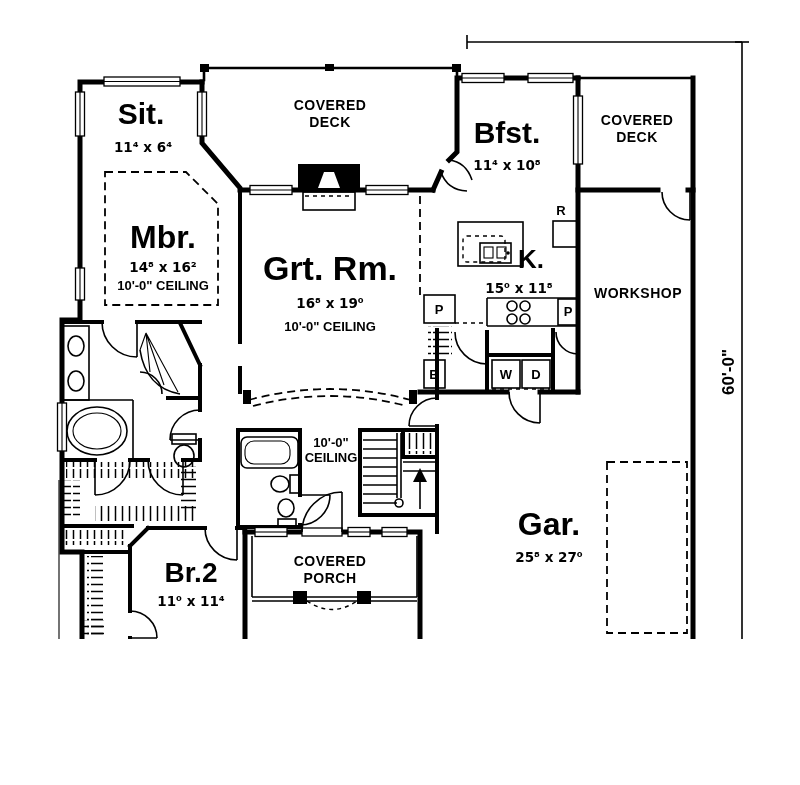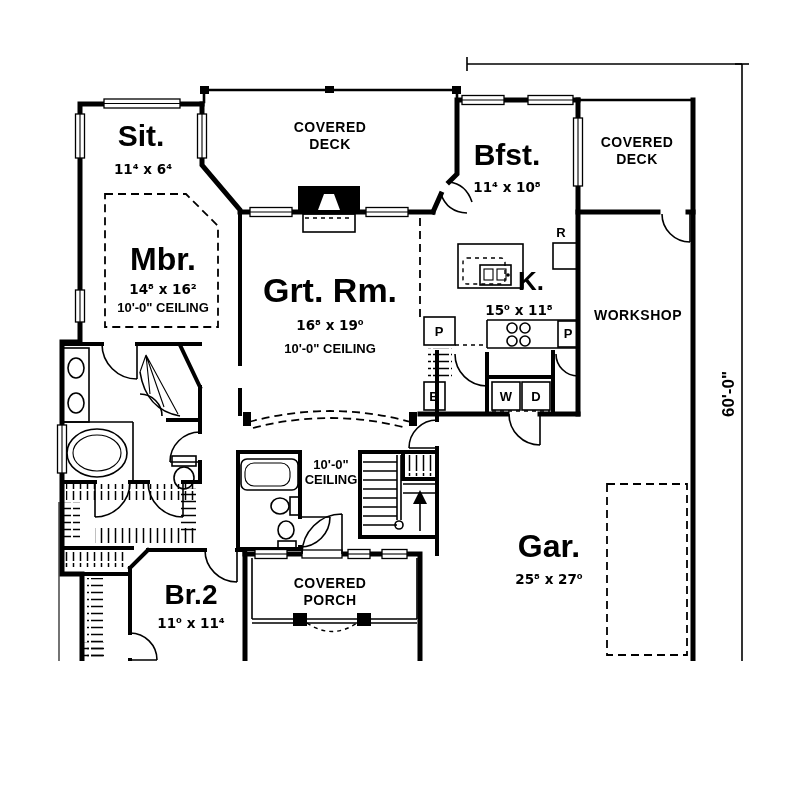--- a/index.html
+++ b/index.html
@@ -1,17 +1,17 @@
 <!DOCTYPE html>
 <html><head>
 <meta charset="utf-8">
 <style>
   html,body{margin:0;padding:0;background:#fff;}
   #stage{position:relative;width:800px;height:639px;background:#737373;overflow:hidden;
-         font-family:"Liberation Sans",sans-serif;margin-top:22px;}
+         font-family:"Liberation Sans",sans-serif;}
   svg{position:absolute;left:0;top:0;}
   .w5{stroke:#000;stroke-width:5;fill:none;stroke-linecap:square;}
   .w4{stroke:#000;stroke-width:4;fill:none;stroke-linecap:square;}
   .w3{stroke:#000;stroke-width:2.6;fill:none;stroke-linecap:square;}
   .thin{stroke:#000;stroke-width:1.6;fill:none;}
   .thin2{stroke:#000;stroke-width:1.1;fill:none;}
   .dash{stroke:#000;stroke-width:1.8;fill:none;stroke-dasharray:8 5;}
   .dash2{stroke:#000;stroke-width:1.4;fill:none;stroke-dasharray:4 4;}
   .blk{fill:#000;stroke:none;}
   .wht{fill:#fff;stroke:#000;stroke-width:1.3;}

